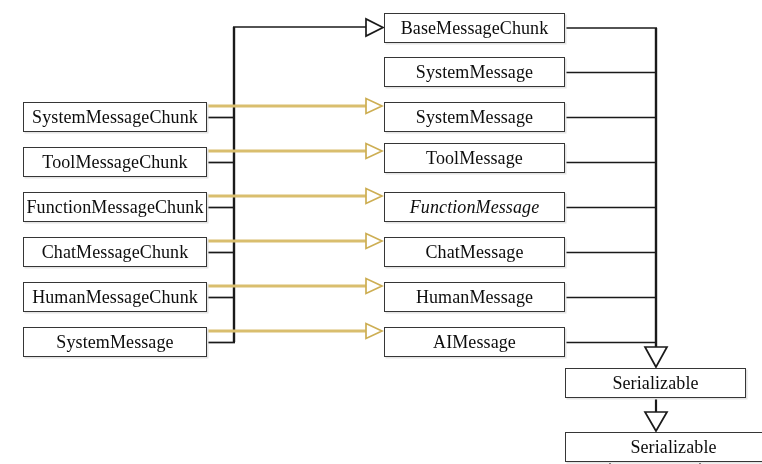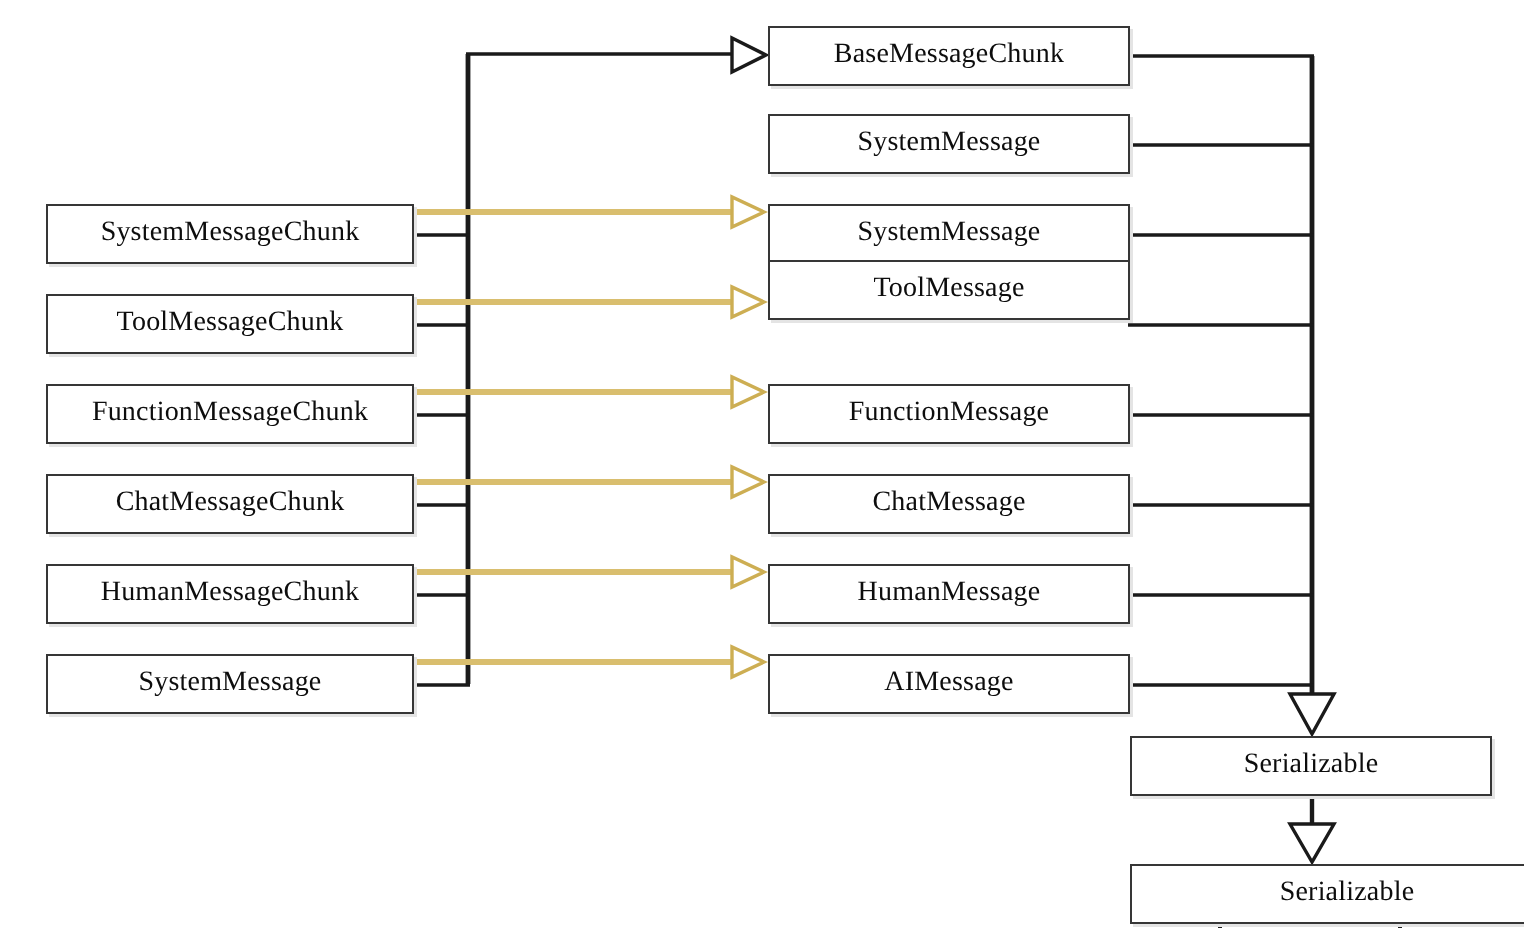--- a/index.html
+++ b/index.html
@@ -27,21 +27,21 @@
     box-sizing: border-box;
     background: #ffffff;
     border: 1.6px solid #363636;
     box-shadow: 1.5px 1.5px 0 0 #e4e4e4;
     display: flex;
     align-items: center;
     justify-content: center;
     z-index: 5;
   }
   .cls-label {
-    font-size: 14px;
+    font-size: 18px;
     line-height: 1;
     color: #0d0d0d;
     letter-spacing: 0.1px;
     white-space: nowrap;
     text-align: center;
   }
 </style>
 </head>
 <body>
 
@@ -142,25 +142,25 @@
   </div>
 
   <div class="cls-box" style="left:384px; top:57px; width:181px; height:30px;">
     <span class="cls-label">SystemMessage</span>
   </div>
 
   <div class="cls-box" style="left:384px; top:102px; width:181px; height:30px;">
     <span class="cls-label">SystemMessage</span>
   </div>
 
-  <div class="cls-box" style="left:384px; top:130px; width:181px; height:30px;">
+  <div class="cls-box" style="left:384px; top:143px; width:181px; height:30px;">
     <span class="cls-label">ToolMessage</span>
   </div>
 
-  <div class="cls-box" style="left:384px; top:192px; width:181px; height:30px;">
+  <div class="cls-box" style="left:384px; top:192px; width:181px; height:30px;font-style:italic;">
     <span class="cls-label">FunctionMessage</span>
   </div>
 
   <div class="cls-box" style="left:384px; top:237px; width:181px; height:30px;">
     <span class="cls-label">ChatMessage</span>
   </div>
 
   <div class="cls-box" style="left:384px; top:282px; width:181px; height:30px;">
     <span class="cls-label">HumanMessage</span>
   </div>

